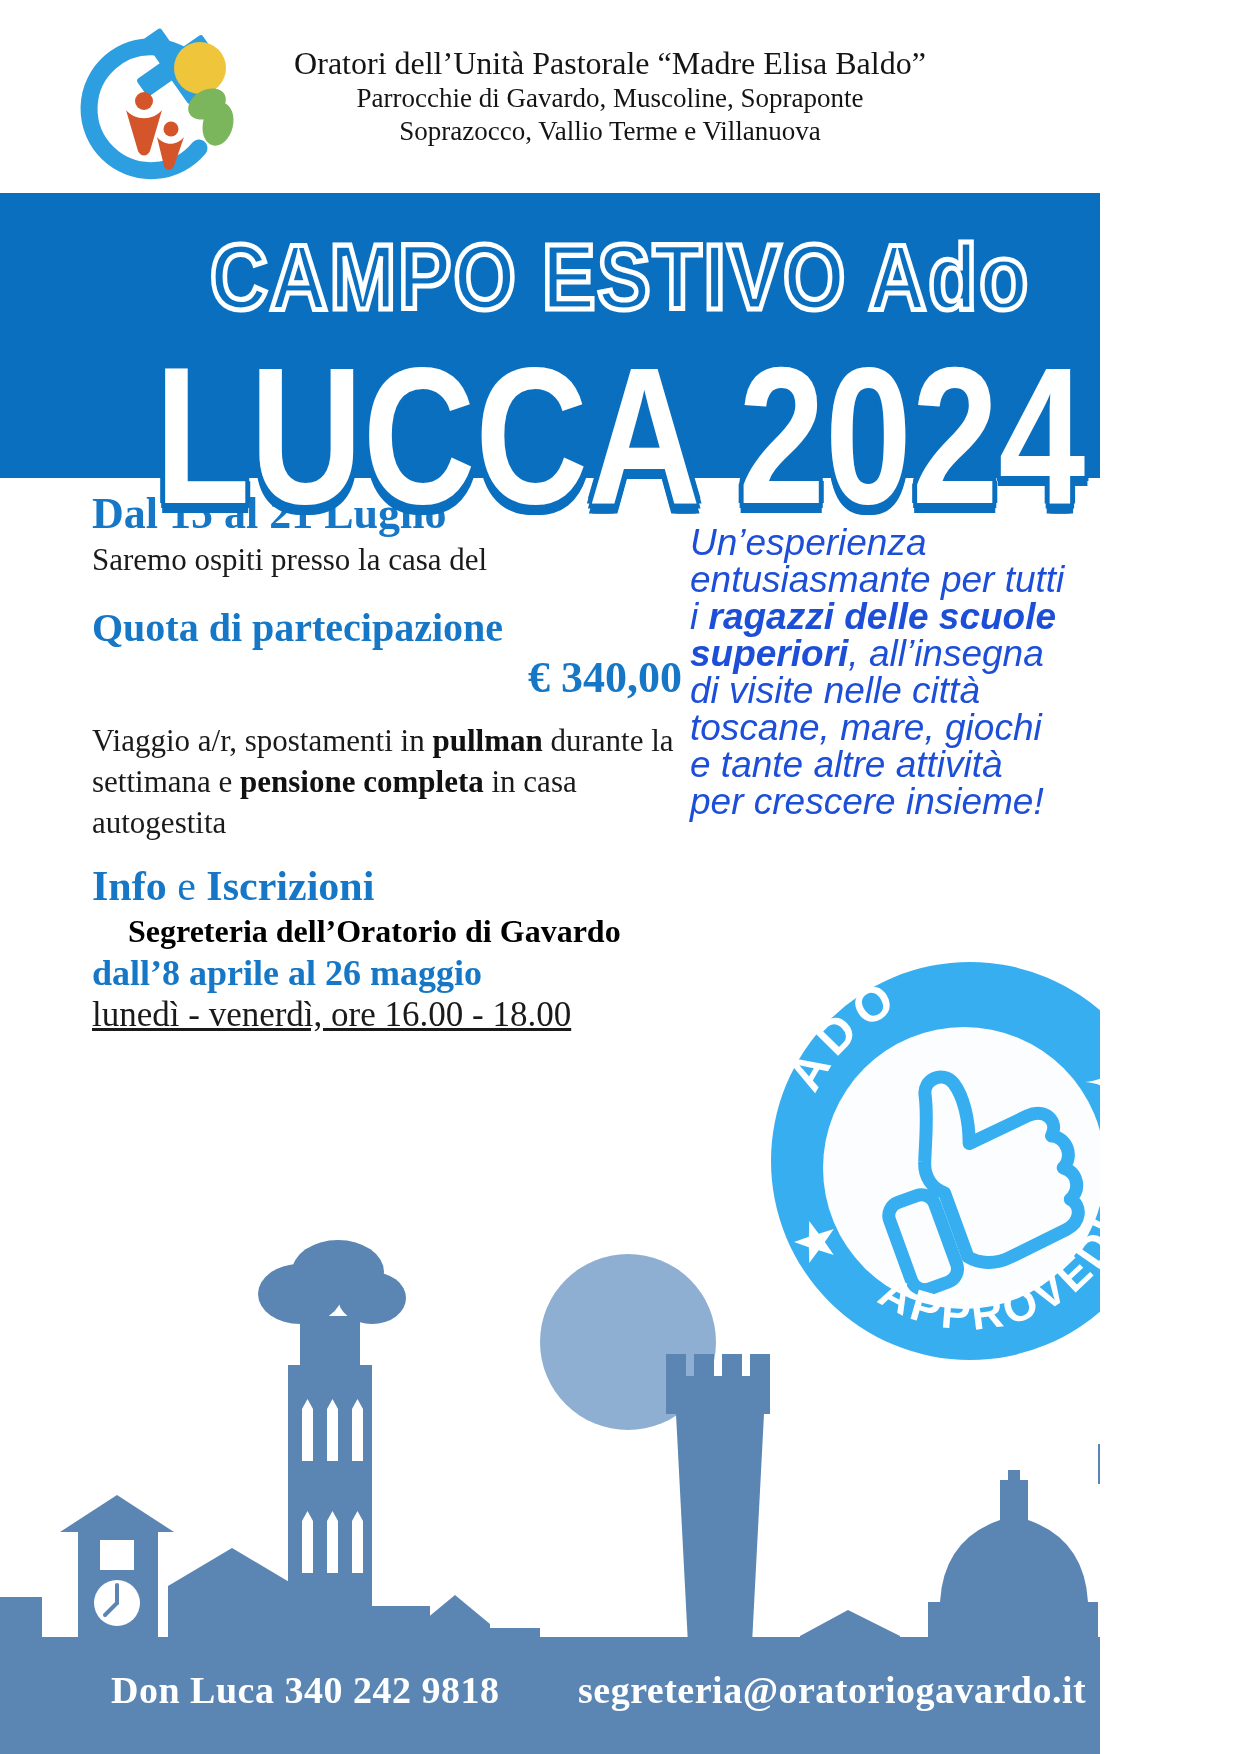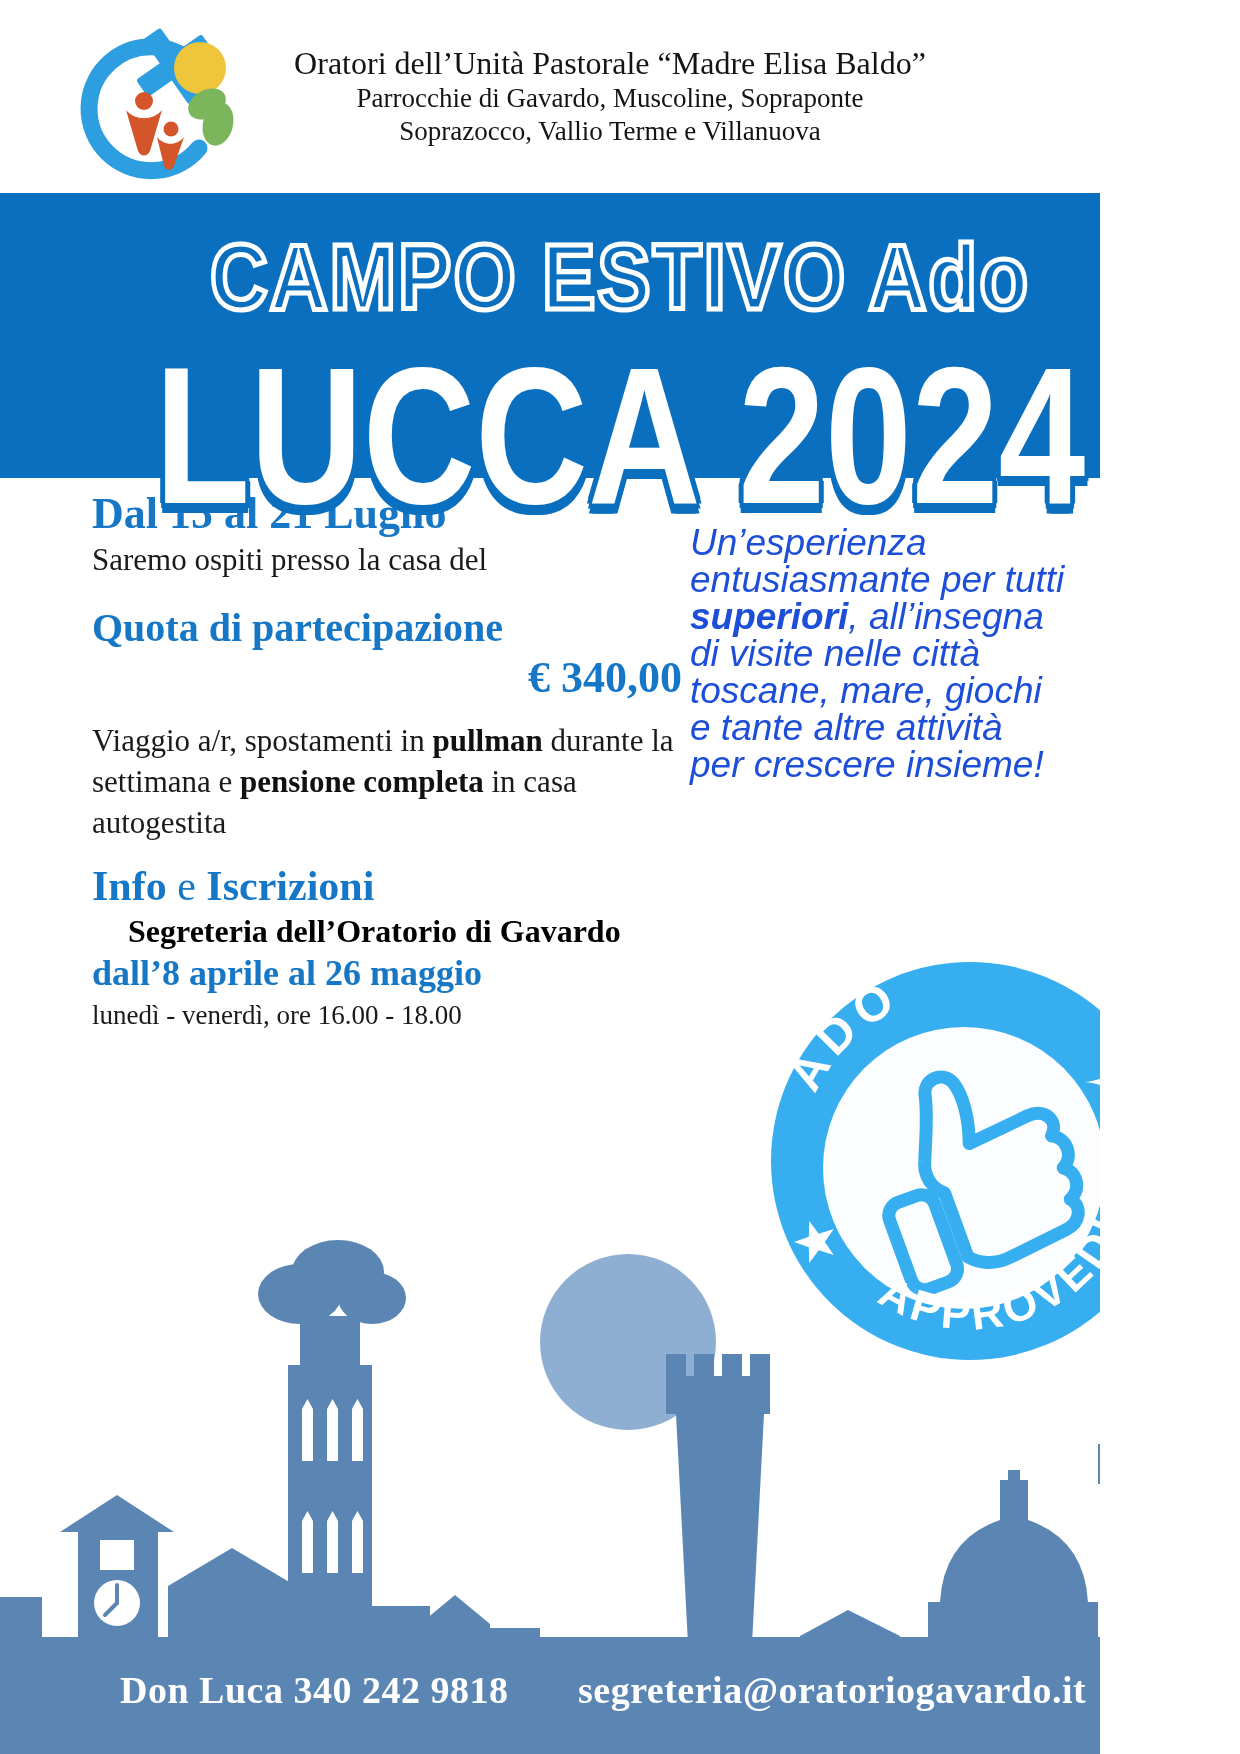--- a/index.html
+++ b/index.html
@@ -39,21 +39,21 @@
   .venue1{font-size:31px;line-height:40px;color:#1a1a1a;}
   .venue2{font-size:31px;line-height:40px;font-weight:bold;color:#111111;}
   .fee-h{font-size:40px;line-height:48px;margin-top:24px;}
   .fee-a{font-size:44px;line-height:52px;text-align:right;}
   .fee-note{font-size:31px;line-height:41px;margin-top:16px;color:#1a1a1a;}
   .fee-note b{color:#111111;}
   .info-h{font-size:42px;line-height:50px;margin-top:18px;}
   .info-h .mid{font-weight:normal;}
   .office{font-size:32px;line-height:40px;font-weight:bold;color:#000000;margin-left:36px;}
   .period{font-size:36px;line-height:44px;}
-  .hours{font-size:27px;line-height:40px;}
+  .hours{font-size:35px;line-height:40px;text-decoration:underline;}
   
   #experience{
     position:absolute;left:690px;top:524px;width:470px;text-align:left;
     font-family:"Liberation Sans",sans-serif;font-style:italic;
     font-size:37px;line-height:37px;color:#1d4ed8;
   }
   #experience b{font-weight:bold;}
   
   #badge{position:absolute;left:771px;top:962px;width:400px;height:400px;z-index:4;}
   .badge-arc-text{
@@ -61,21 +61,21 @@
     fill:#ffffff;
   }
   
   #skyline{position:absolute;left:0;top:1054px;width:1240px;height:700px;z-index:1;}
   
   .footer-text{
     position:absolute;z-index:2;color:#ffffff;font-weight:bold;
     font-family:"Liberation Serif",serif;font-size:38px;white-space:nowrap;
     letter-spacing:0.5px;
   }
-  #footer-phone{left:120px;top:1668px;text-align:center;}
+  #footer-phone{left:111px;top:1668px;text-align:center;}
   #footer-email{left:578px;top:1668px;}
 </style>
 </head>
 <body>
 
 <div id="poster">
 
   <svg id="logo" viewBox="0 0 182 170" aria-hidden="true">
     <path d="M141,54 A62,62 0 1 0 139,130" fill="none" stroke="#2d9edf" stroke-width="17" stroke-linecap="round"></path>
     <g fill="#2d9edf">
@@ -116,20 +116,21 @@
 
     <div class="info-h h-blue"><span>Info </span><span class="mid">e</span><span> Iscrizioni</span></div>
     <div class="office">Segreteria dell’Oratorio di Gavardo</div>
     <div class="period h-blue">dall’8 aprile al 26 maggio</div>
     <div class="hours">lunedì - venerdì, ore 16.00 - 18.00</div>
   </div>
 
   <div id="experience">
     <div><span>Un’esperienza</span></div>
     <div><span>entusiasmante per tutti</span></div>
+    <div><span>i </span><b>ragazzi delle scuole</b></div>
     <div><b>superiori</b><span>, all’insegna</span></div>
     <div><span>di visite nelle città</span></div>
     <div><span>toscane, mare, giochi</span></div>
     <div><span>e tante altre attività</span></div>
     <div><span>per crescere insieme!</span></div>
   </div>
 
   <svg id="badge" viewBox="0 0 400 400" aria-hidden="true">
     <defs>
       <path id="arcTop" d="M31,199 A168,168 0 0 1 199,31" fill="none"></path>

